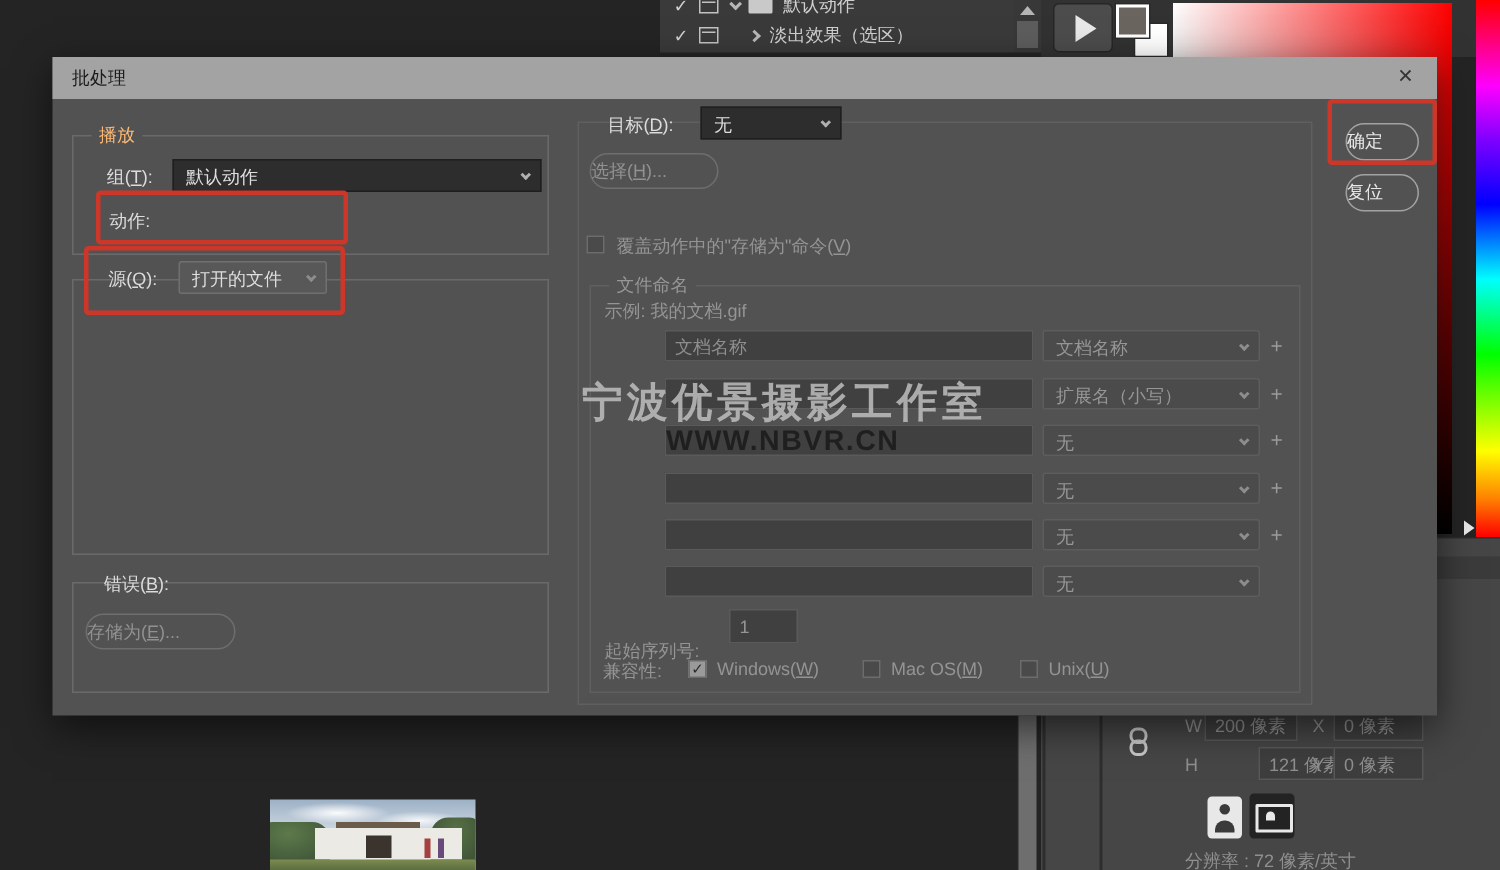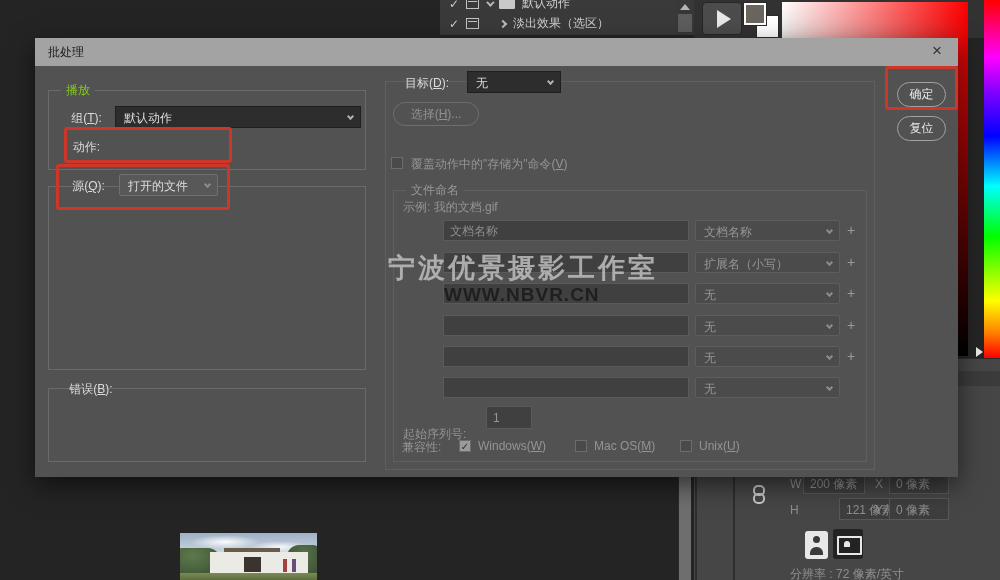--- a/index.html
+++ b/index.html
@@ -68,36 +68,36 @@
   .photo .grass { left:0; bottom:0; width:100%; height:7px; background:linear-gradient(180deg,#7c8b50,#5c6e40); }
 
   
   .dialog { left:35px; top:38px; width:923px; height:439px; background:#525252; box-shadow:0 8px 24px rgba(0,0,0,.55); z-index:10; }
   .titlebar { position:absolute; left:0; top:0; width:100%; height:28px; background:#a3a3a3; }
   .dlg-title { position:absolute; left:13px; top:0; line-height:28px; color:#1a1a1a; font-size:12px; }
   .dlg-close { position:absolute; right:8px; top:0; width:26px; height:28px; text-align:center; line-height:26px; font-size:17px; color:#333; cursor:default; }
 
   .groupbox { position:absolute; border:1px solid #6a6a6a; }
   .groupbox.dim { border-color:#5f5f5f; }
-  .legend { position:absolute; top:-9px; left:12px; background:#525252; padding:0 5px; color:#84cc16; font-size:12px; }
+  .legend { position:absolute; top:-9px; left:12px; background:#525252; padding:0 5px; color:#fdba74; font-size:12px; }
   .legend.dim { color:#979797; }
 
   .lbl { position:absolute; color:#dcdcdc; font-size:12px; }
   .lbl.dim { color:#949494; }
   .lbl.r { text-align:center; }
 
   .dd { position:absolute; font-size:12px; padding:3px 18px 3px 8px; cursor:default; }
   .dd-dark { background:#2d2d2d; border:1px solid #1f1f1f; color:#dedede; }
   .dd-focus { border:2px solid #4a7cb0; padding-top:2px; }
   .dd-light { background:#585858; border:1px solid #707070; color:#dedede; border-radius:2px; }
   .dd-dis { background:#4b4b4b; border:1px solid #5d5d5d; color:#969696; border-radius:2px; }
   .dd .dchev { position:absolute; right:7px; top:7px; width:5px; height:5px; border-right:2px solid #b0b0b0; border-bottom:2px solid #b0b0b0; transform:rotate(45deg); }
   .dd-dis .dchev, .dd-light .dchev { border-color:#8d8d8d; }
 
-  .pill { position:absolute; border-radius:13px; background:transparent; text-align:center; font-size:12px; cursor:default; }
+  .pill { position:absolute; border-radius:13px; background:transparent; font-size:12px; cursor:default; }
   .pill.on { border:1px solid #a2a2a2; color:#e8e8e8; line-height:23px; }
   .pill.off { border:1px solid #6e6e6e; color:#919191; line-height:22px; }
 
   .cb { position:absolute; width:12px; height:12px; background:#4a4a4a; border:1px solid #6c6c6c; }
   .cb.checked { background:#9a9a9a; color:#2b2b2b; font-size:10px; line-height:11px; text-align:center; font-weight:bold; }
 
   .tf { position:absolute; background:#404040; border:1px solid #5a5a5a; color:#969696; font-size:12px; padding:2px 6px; font-family:"Liberation Sans","DejaVu Sans",sans-serif; }
   .tf::placeholder { color:#8e8e8e; opacity:1; }
   .plus { position:absolute; color:#9a9a9a; font-size:14px; }
 
@@ -201,20 +201,21 @@
 
     <div class="groupbox" style="left:13px; top:148px; width:318px; height:184px;"></div>
     <span class="lbl r" style="left:30px; top:140px; width:47px;"><span>源(</span><u>Q</u><span>):</span></span>
     <div class="dd dd-light" style="left:84px; top:136px; width:99px; height:22px;">
       <span>打开的文件</span><span class="dchev"></span>
     </div>
     <div class="redbox" style="left:21px; top:126px; width:174px; height:46px;"></div>
 
     <div class="groupbox" style="left:13px; top:350px; width:318px; height:74px;"></div>
     <span class="lbl r" style="left:20px; top:343px; width:72px;"><span>错误(</span><u>B</u><span>):</span></span>
+    <div class="pill off" style="left:22px; top:371px; width:100px; height:24px;"><span>存储为(</span><u>E</u><span>)...</span></div>
 
     <div class="groupbox dim" style="left:350px; top:43px; width:490px; height:389px;"></div>
     <span class="lbl r" style="left:358px; top:37px; width:68px;"><span>目标(</span><u>D</u><span>):</span></span>
     <div class="dd dd-dark" style="left:432px; top:33px; width:94px; height:22px;">
       <span>无</span><span class="dchev"></span>
     </div>
     <div class="pill off" style="left:358px; top:64px; width:86px; height:24px;"><span>选择(</span><u>H</u><span>)...</span></div>
     <span class="cb" style="left:356px; top:119px;"></span>
     <span class="lbl dim" style="left:376px; top:118px;"><span>覆盖动作中的"存储为"命令(</span><u>V</u><span>)</span></span>
 

